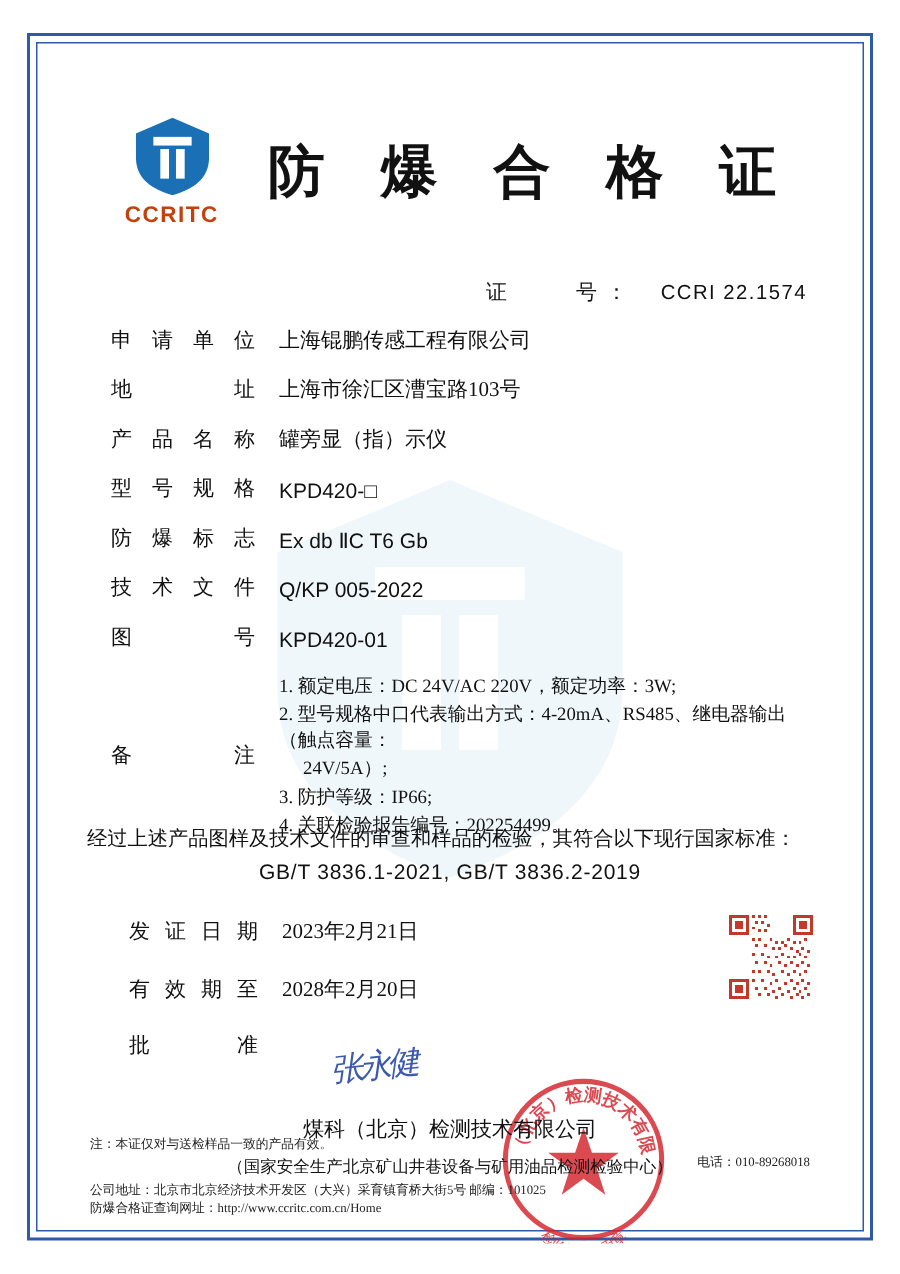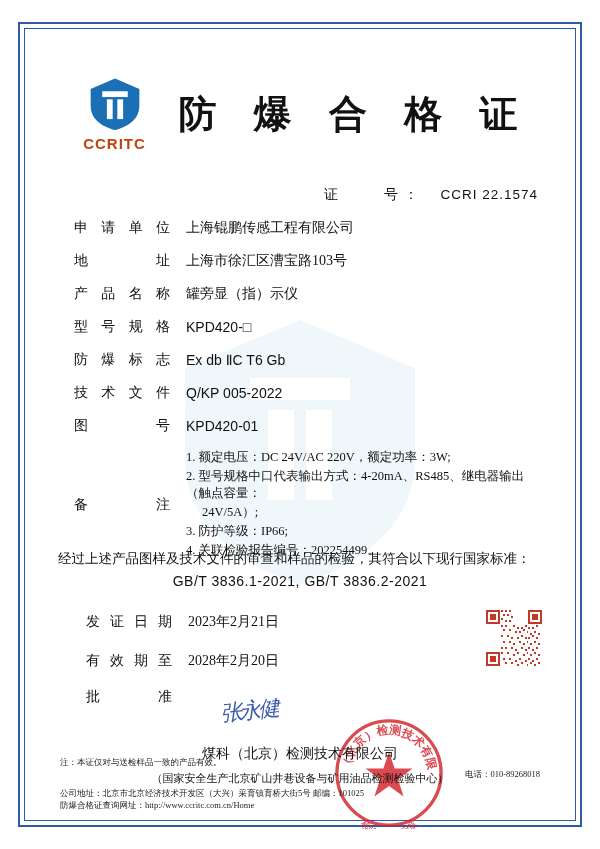--- a/index.html
+++ b/index.html
@@ -241,21 +241,21 @@
           <div>1. 额定电压：DC 24V/AC 220V，额定功率：3W;</div>
           <div>2. 型号规格中口代表输出方式：4-20mA、RS485、继电器输出（触点容量：</div>
           <div class="sub">24V/5A）;</div>
           <div>3. 防护等级：IP66;</div>
           <div>4. 关联检验报告编号：202254499。</div>
         </div>
       </div>
     </div>
 
     <div class="statement">经过上述产品图样及技术文件的审查和样品的检验，其符合以下现行国家标准：</div>
-    <div class="standards">GB/T 3836.1-2021, GB/T 3836.2-2021</div>
+    <div class="standards">GB/T 3836.1-2021, GB/T 3836.2-2019</div>
 
     <div class="dates">
       <div class="row">
         <div class="label">发证日期</div>
         <div class="value">2023年2月21日</div>
       </div>
       <div class="row">
         <div class="label">有效期至</div>
         <div class="value">2028年2月20日</div>
       </div>

